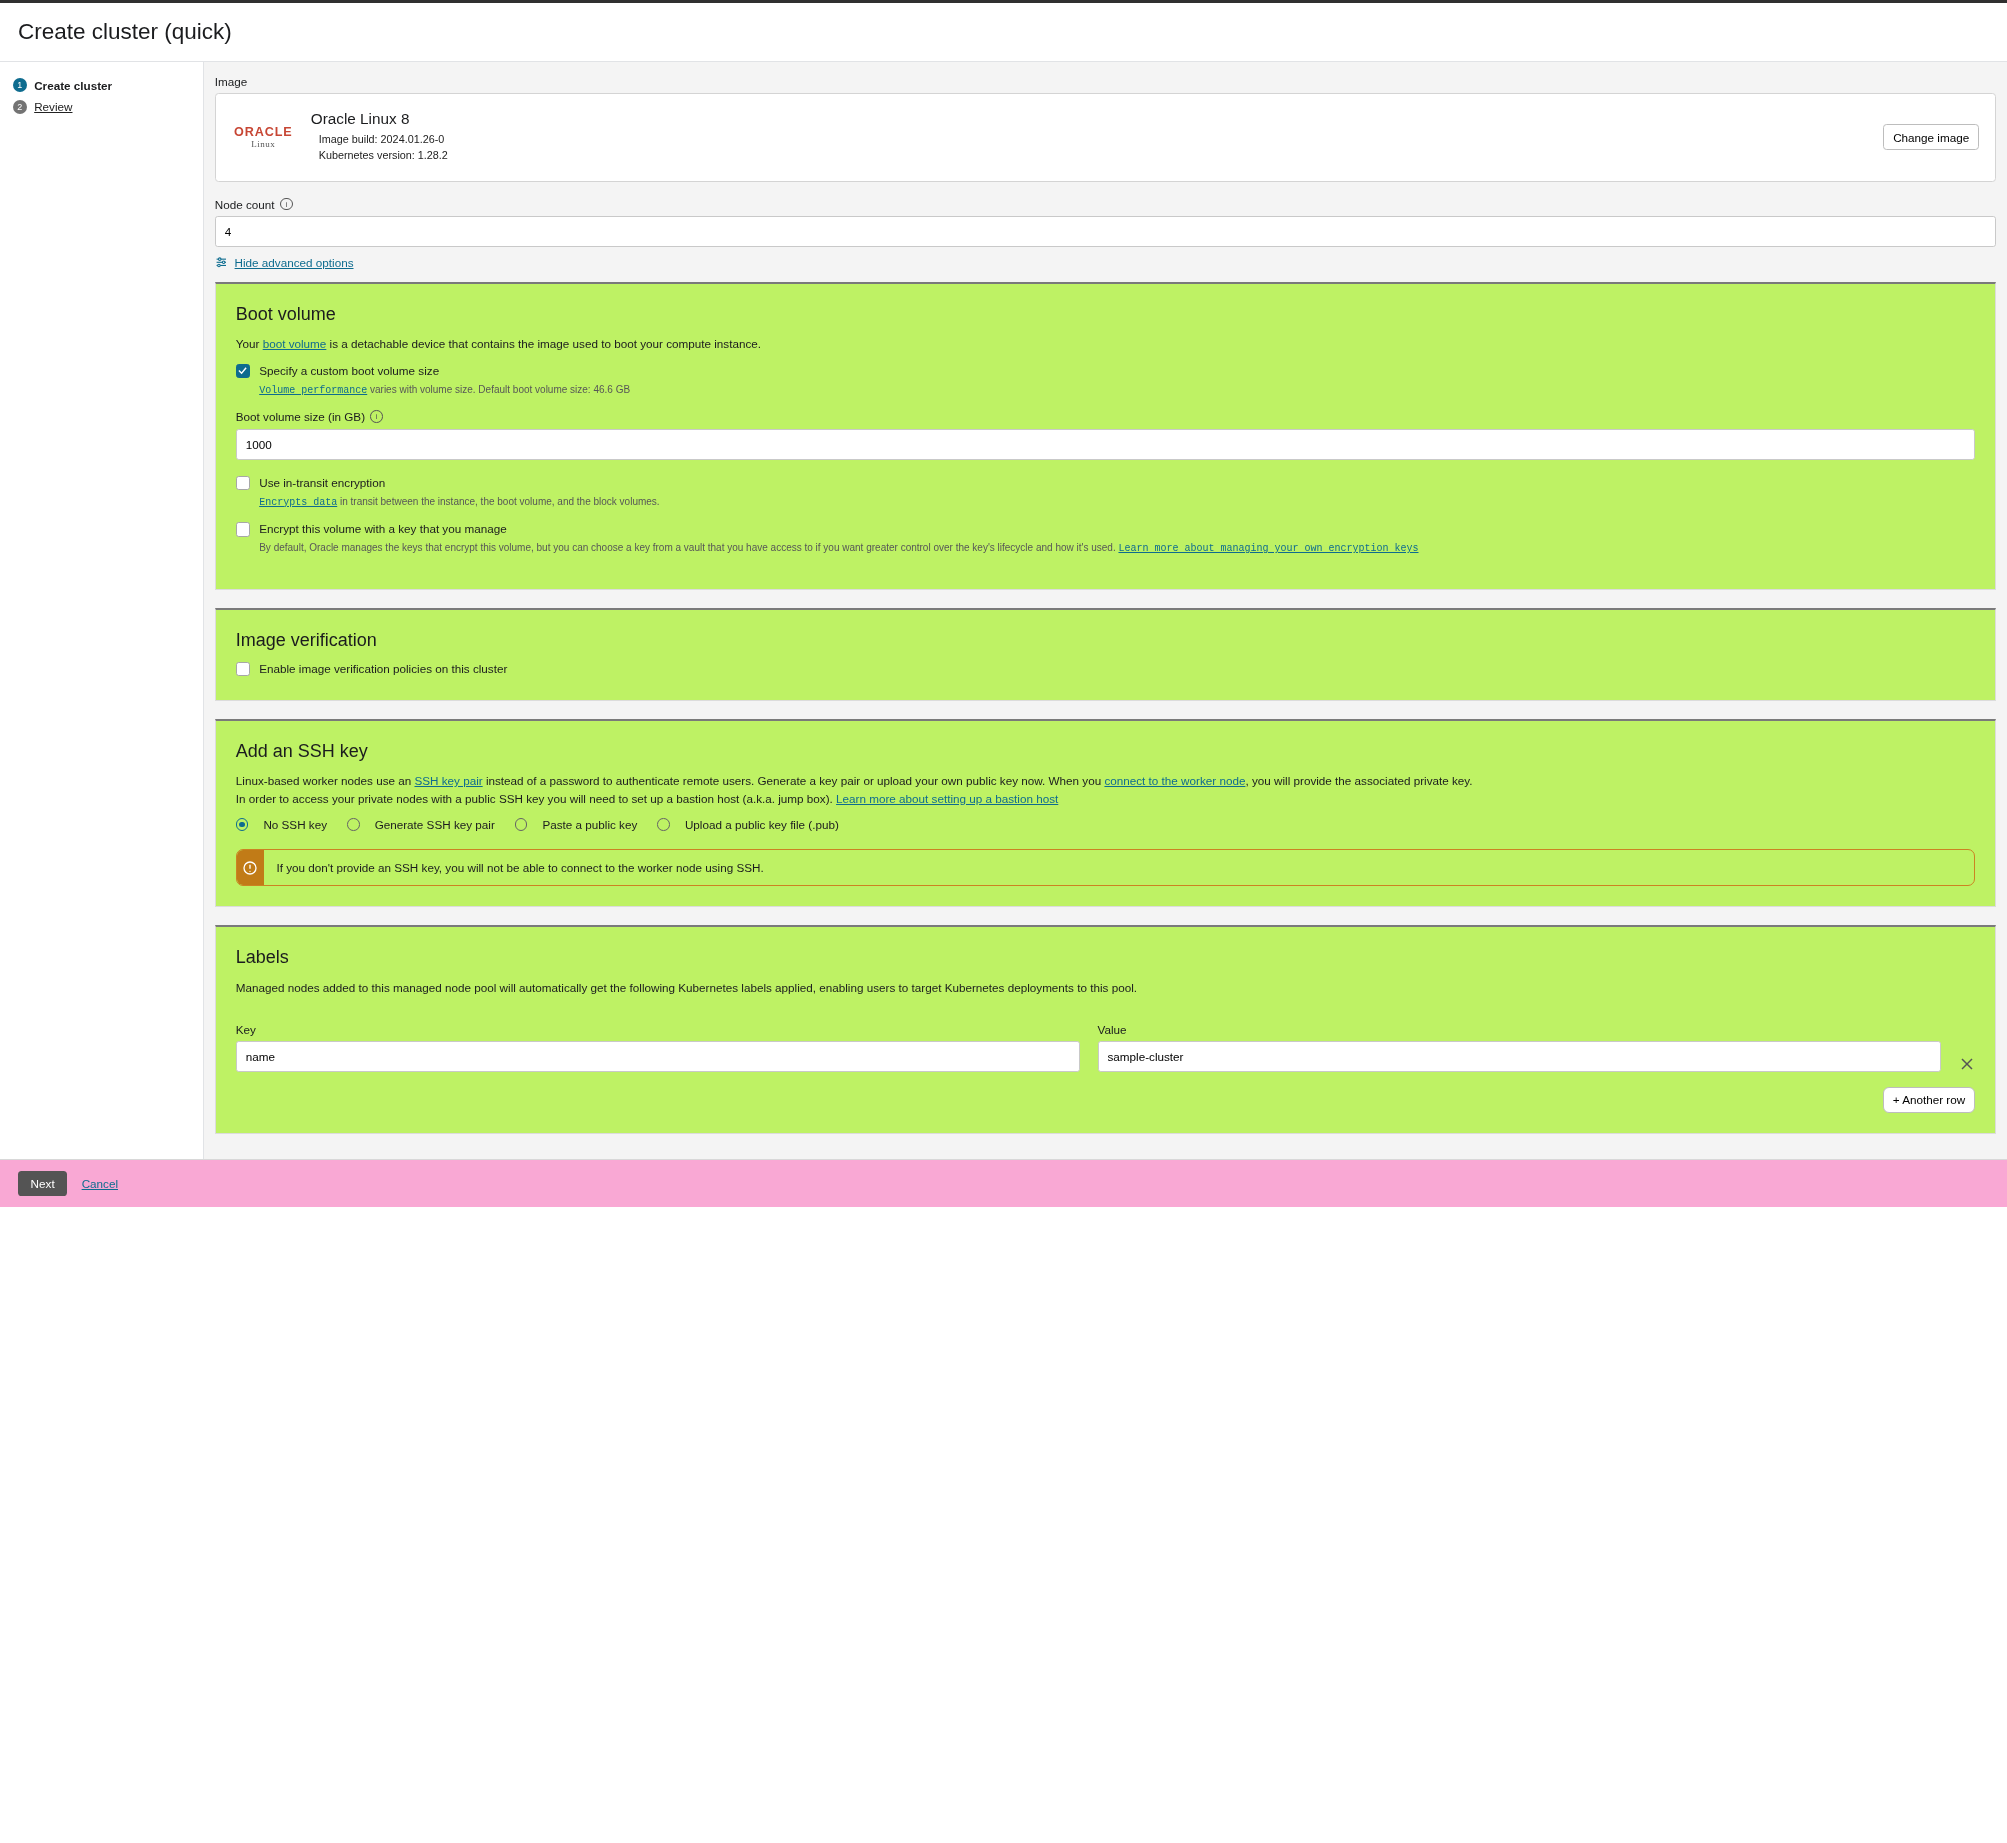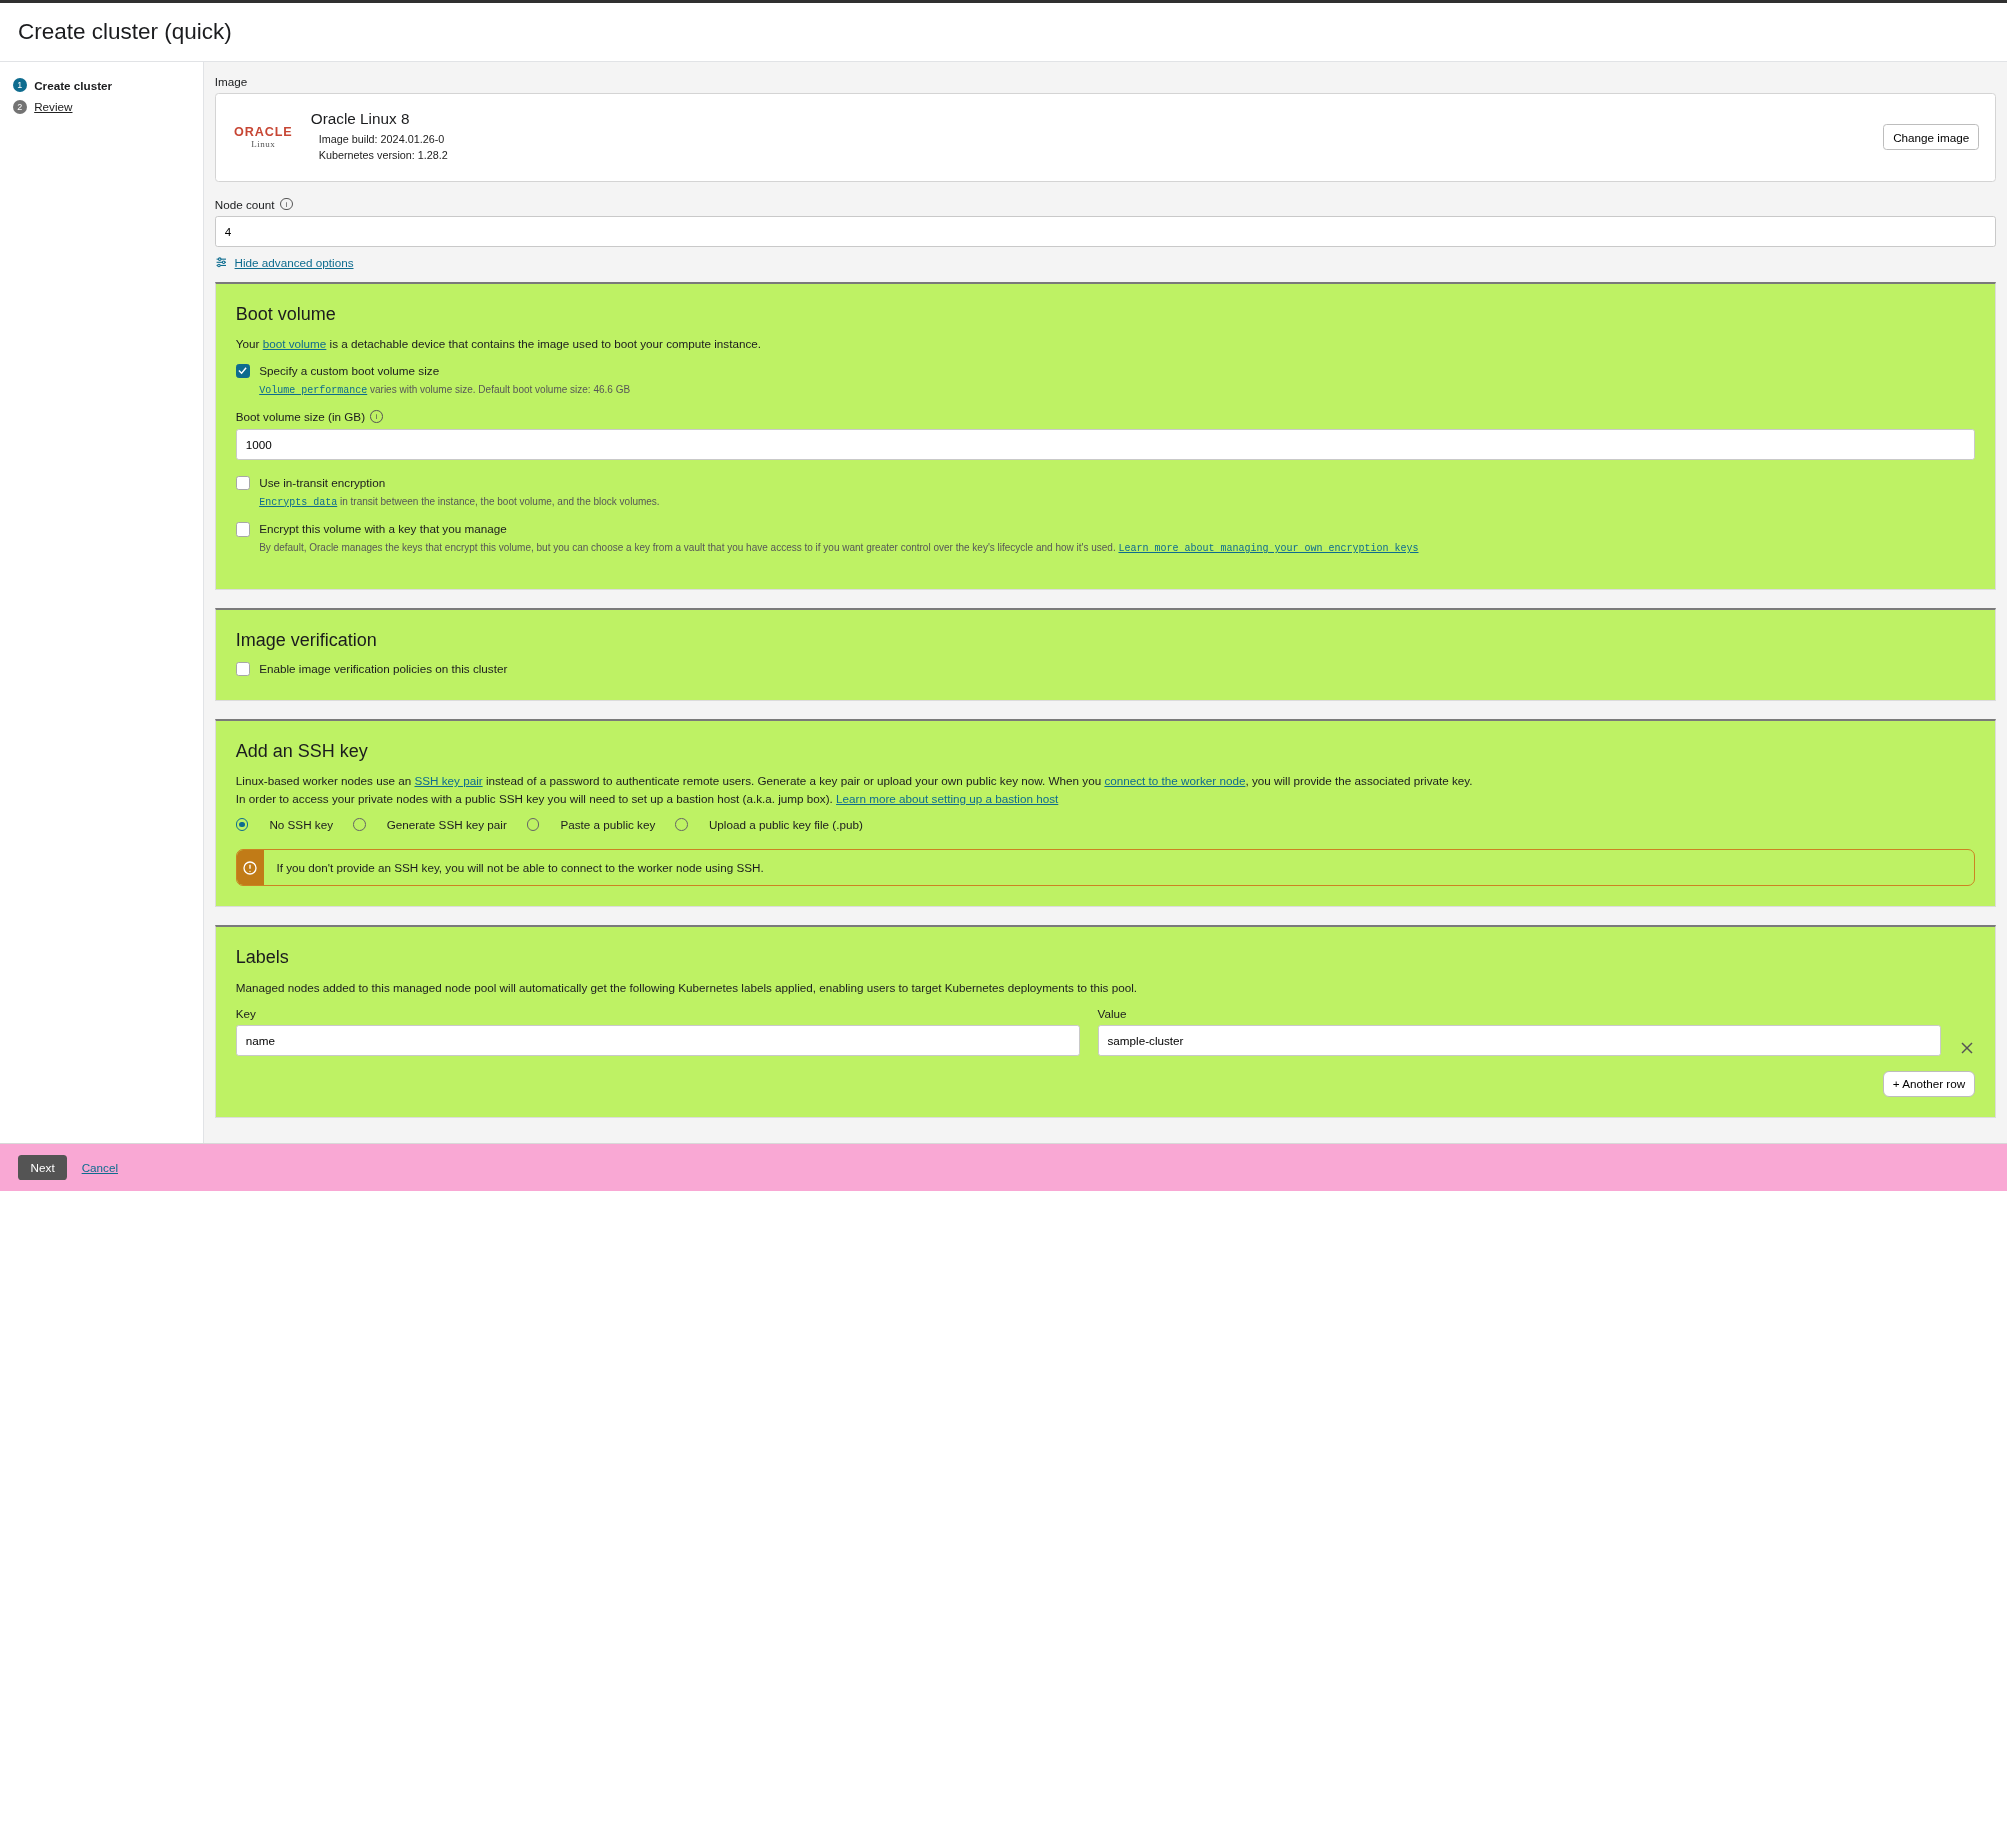--- a/index.html
+++ b/index.html
@@ -118,21 +118,21 @@
     width:14.4px; height:14.4px; border:0.9px solid #a7a7a7; border-radius:2.7px;
     flex-shrink:0; display:inline-flex; align-items:center; justify-content:center;
     background:#fff; cursor:pointer;
   }
   .chk.checked { background:#0e6c8f; border-color:#0e6c8f; }
   .chk.checked svg { display:block; }
   .chk svg { display:none; width:9px; height:9px; }
   .helper { font-size:10px; color:#575757; margin-left:23.4px; margin-bottom:12.6px; line-height:1.5;}
   .helper a { color:#0e6c8f; text-decoration:underline;font-family:Liberation Mono, monospace; }
   .radio-row { display:flex; gap:20px; align-items:center; margin-top:9px; }
-  .radio-opt { display:flex; gap:21px; align-items:center; font-size:11.7px; cursor:pointer;}
+  .radio-opt { display:flex; gap:15px; align-items:center; font-size:11.7px; cursor:pointer;}
   .radio {
     width:12.6px; height:12.6px; border:0.9px solid #656565; border-radius:50%;
     display:inline-flex; align-items:center; justify-content:center;
   }
   .radio.selected { border-color:#0e6c8f; border-width:1.8px; }
   .radio.selected::after { content:""; width:5.4px; height:5.4px; border-radius:50%; background:#0e6c8f; }
   .warn-banner {
     display:flex; align-items:stretch;
     border:0.9px solid #cc8322;
     border-radius:7px;
@@ -141,21 +141,21 @@
   }
   .warn-icon-box {
     background:#c17b17;
     width:27px;
     display:flex; align-items:center; justify-content:center;
   }
   .warn-icon-box svg { width:16px; height:16px; }
   .warn-text { padding:10.8px 12.6px; font-size:11.7px; }
   .kv-row { display:flex; gap:18px; align-items:flex-end; }
   .kv-col { flex:1; }
-  .kv-col label { font-size:11.7px; display:block; margin-bottom:5.4px; }
+  .kv-col label { font-size:11.7px; display:block; margin-bottom:5.4px;margin-top:16px; }
   .remove-x { width:16px; height:16px; cursor:pointer; color:#555; padding-bottom:9px; }
   .add-row-btn {
     float:right; margin-top:14.4px;
     background:#fff; border:0.9px solid #bdbdbd; border-radius:6px;
     padding:5.4px 9px; font-size:11.7px; cursor:pointer;
   }
   .clearfix::after { content:""; display:table; clear:both; }
   .footer {
     border-top:0.9px solid #d8d8d8;
     padding: 10.8px 18px;

